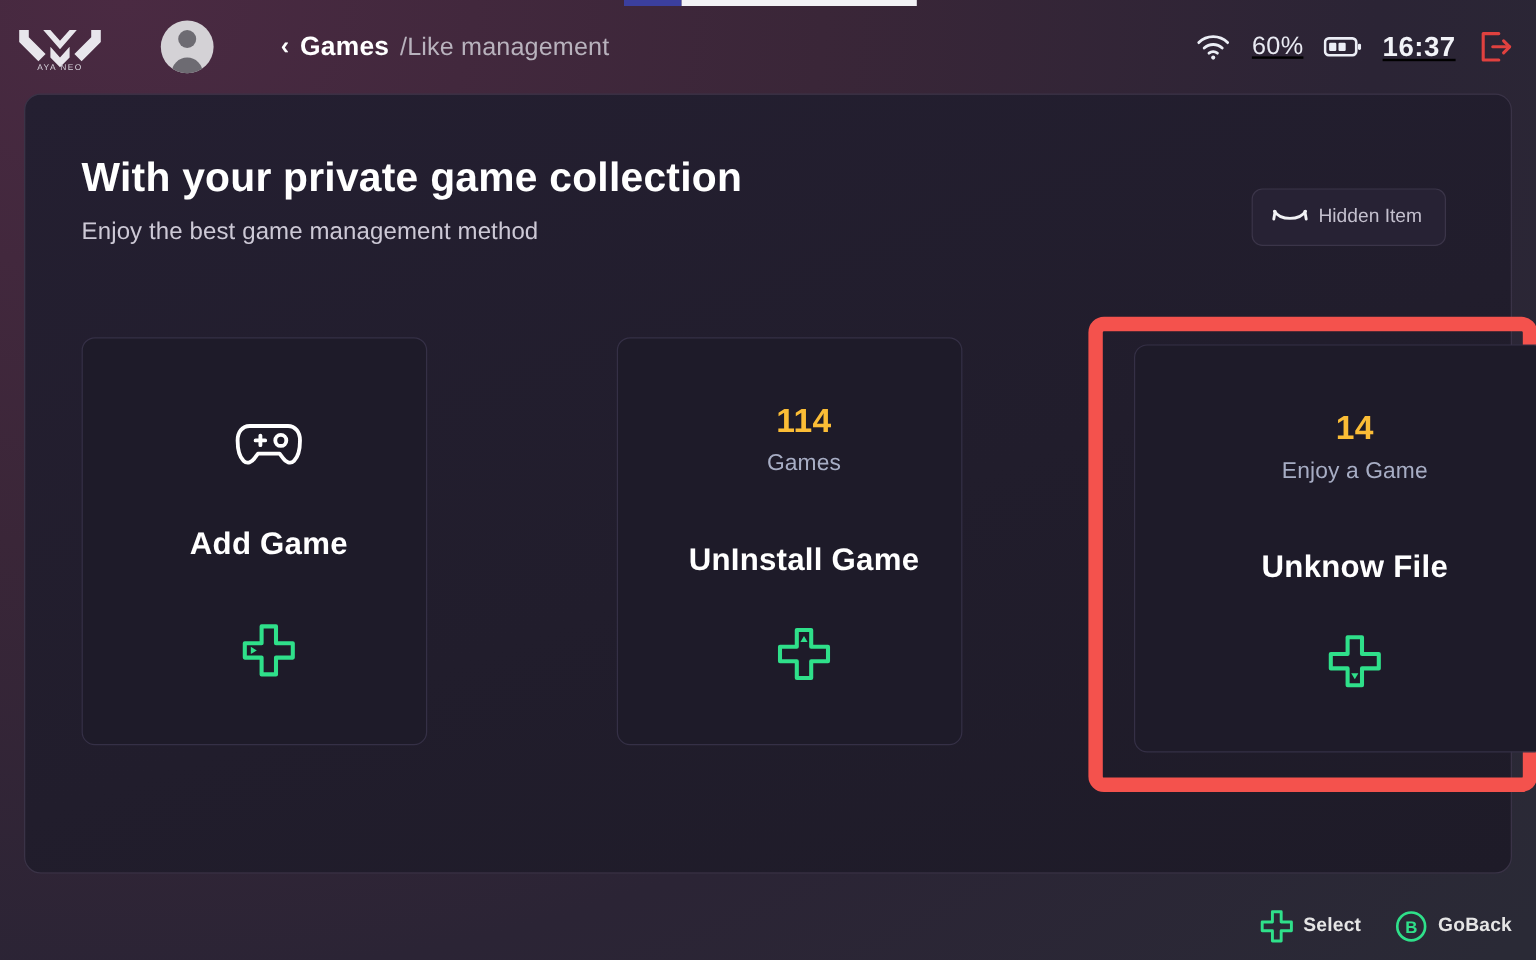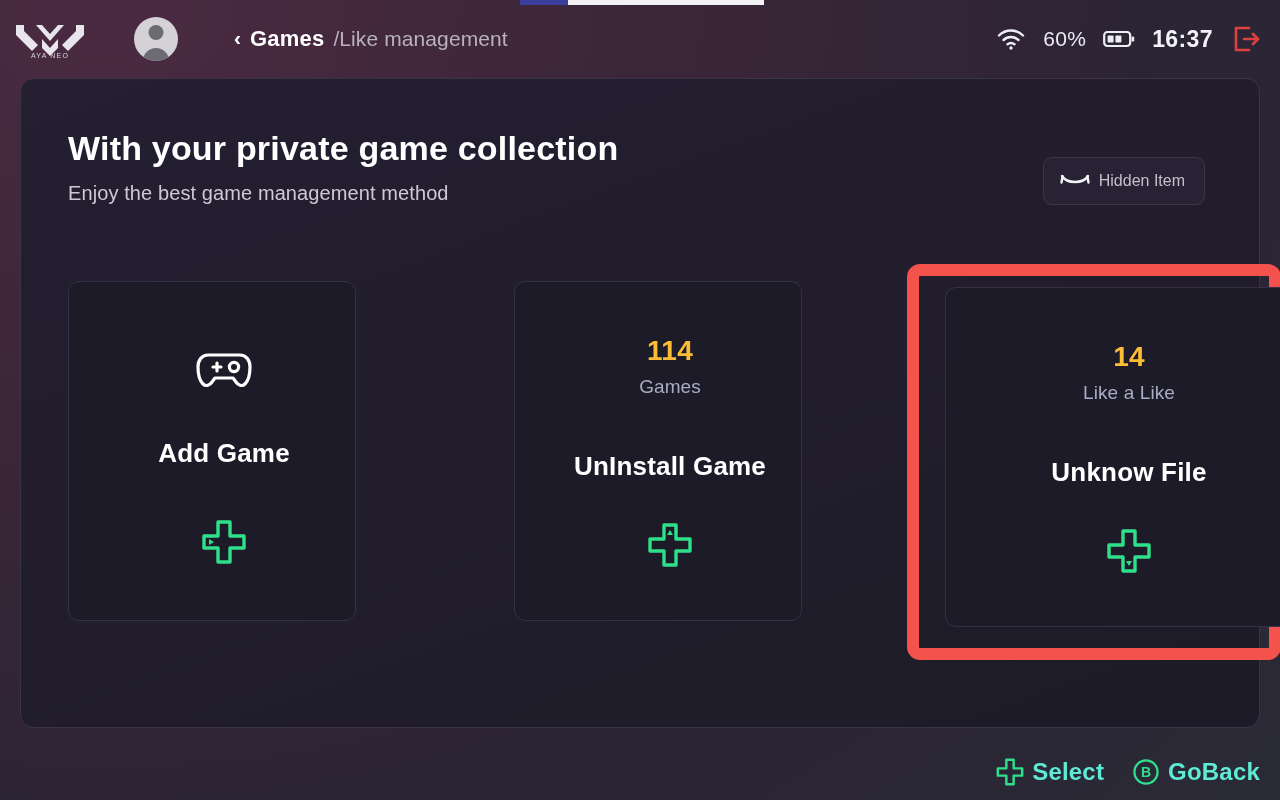--- a/index.html
+++ b/index.html
@@ -42,21 +42,21 @@
   #breadcrumb {
     margin-left:56px; display:flex; align-items:baseline; gap:9px;
     white-space:nowrap;
   }
   .bc-chevron { color:#ffffff; font-size:21px; font-weight:bold; line-height:1; position:relative; top:-1px; }
   .bc-current { color:#ffffff; font-size:22px; font-weight:bold; letter-spacing:.2px; }
   .bc-path { color:#b8b2bd; font-size:21px; letter-spacing:.1px; }
 
   #status-area {
     margin-left:auto; margin-right:18px;
-    display:flex; align-items:center; gap:17px;
+    display:flex; align-items:center; gap:17px;text-decoration:underline;
   }
   .status-text { color:#e9eaf2; font-size:21px; letter-spacing:.3px; }
   #clock { color:#f2f3f8; font-size:23px; font-weight:bold; letter-spacing:.4px; }
   #power-button { display:flex; align-items:center; }
 
   
   #panel {
     position:absolute; left:20px; top:78px; width:1240px; height:650px;
     background:linear-gradient(160deg,#241f31 0%,#211d2c 55%,#1e1b28 100%);
     border:1px solid #3a3347; border-radius:14px;
@@ -111,21 +111,21 @@
   .card.v-count { padding-top:53px; }
   .card.v-count .card-title { margin-top:53px; }
   .card.v-count .card-icon-slot { margin-top:40px; }
 
   
   #footer {
     position:absolute; right:20px; bottom:14px;
     display:flex; align-items:center; gap:10px;
   }
   .footer-hint { display:flex; align-items:center; gap:8px; }
-  .footer-hint .label { color:#5eead4; font-size:24px; font-weight:bold; letter-spacing:.2px; }
+  .footer-hint .label { color:#e5e5e5; font-size:16px; font-weight:bold; letter-spacing:.2px; }
   #footer .spacer { width:8px; }
 </style>
 </head>
 <body>
 
 <div id="top-strip">
   <div class="seg-a"></div>
   <div class="seg-b"></div>
 </div>
 
@@ -227,21 +227,21 @@
             <path d="M23 8 L20 13 H26 Z" fill="#2fe08a"></path>
           </svg>
         </div>
       </div>
     </div>
 
     <div class="card-slot slot-2">
       <div class="sel-frame"></div>
       <div class="card v-count selected-inner">
         <div class="card-count">14</div>
-        <div class="card-count-label">Like a Like</div>
+        <div class="card-count-label">Enjoy a Game</div>
         <div class="card-title">Unknow File</div>
         <div class="card-icon-slot">
           <svg width="46" height="46" viewBox="0 0 46 46">
             <path d="M17 3 H29 V17 H43 V29 H29 V43 H17 V29 H3 V17 H17 Z" stroke="#2fe08a" stroke-width="3.4" fill="none" stroke-linejoin="round"></path>
             <path d="M23 38 L20 33 H26 Z" fill="#2fe08a"></path>
           </svg>
         </div>
       </div>
     </div>
 

